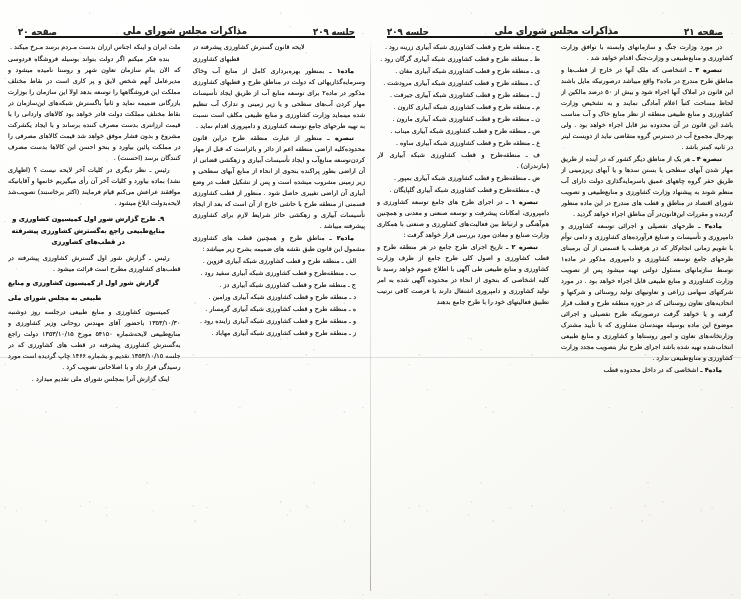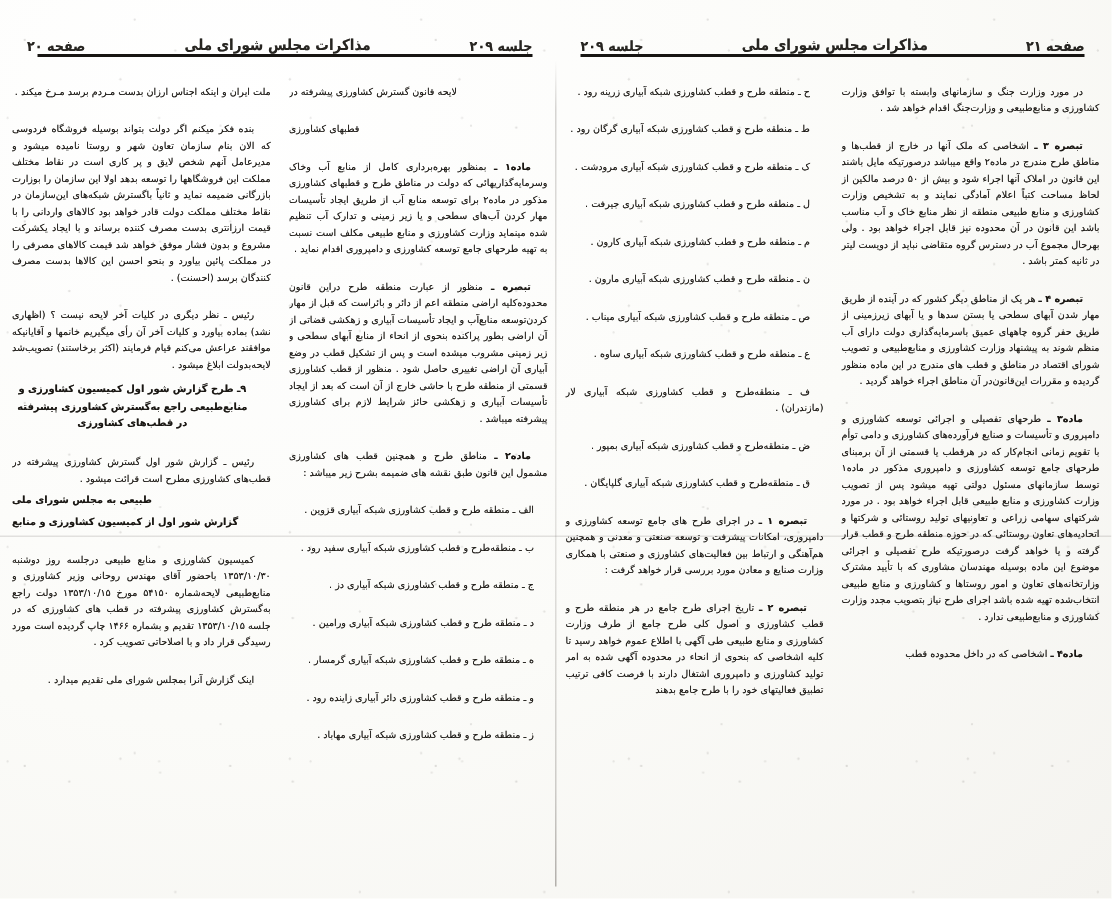--- a/index.html
+++ b/index.html
@@ -96,21 +96,21 @@
     flex:1 1 0;
     min-width:0;
     font-size:6.4px;
     line-height:1.72;
     color:#1a1713;
     text-align:justify;
     text-justify:inter-word;
     overflow:hidden;
     position:relative;
   }
-  .col p{margin:14px 0 1px 0;}
+  .col p{margin:0 0 1px 0;}
   .col p.ind{text-indent:11px;}
   .col p.ctr{text-align:left;text-indent:0;}
   .col .hd{
     font-weight:bold;
     text-align:center;
     margin:5px 12px 4px 0;
     font-size:6.6px;
     line-height:1.75;
     letter-spacing:-.1px;
   }
@@ -148,20 +148,21 @@
         <p class="ind"><span class="lbl">تبصره ۳ ـ</span> <span>اشخاصی که ملک آنها در خارج از قطب‌ها و مناطق طرح مندرج در ماده۲ واقع میباشد درصورتیکه مایل باشند این قانون در املاک آنها اجراء شود و بیش از ۵۰ درصد مالکین از لحاظ مساحت کتباً اعلام آمادگی نمایند و به تشخیص وزارت کشاورزی و منابع طبیعی منطقه از نظر منابع خاک و آب مناسب باشد این قانون در آن محدوده نیز قابل اجراء خواهد بود . ولی بهرحال مجموع آب در دسترس گروه متقاضی نباید از دویست لیتر در ثانیه کمتر باشد .</span></p>
         <p class="ind"><span class="lbl">تبصره ۴ ـ</span> <span>هر یک از مناطق دیگر کشور که در آینده از طریق مهار شدن آبهای سطحی یا بستن سدها و یا آبهای زیرزمینی از طریق حفر گروه چاههای عمیق باسرمایه‌گذاری دولت دارای آب منظم شوند به پیشنهاد وزارت کشاورزی و منابع‌طبیعی و تصویب شورای اقتصاد در مناطق و قطب های مندرج در این ماده منظور گردیده و مقررات این‌قانون‌در آن مناطق اجراء خواهد گردید .</span></p>
         <p class="ind"><span class="lbl">ماده۳ ـ</span> <span>طرحهای تفصیلی و اجرائی توسعه کشاورزی و دامپروری و تأسیسات و صنایع فرآورده‌های کشاورزی و دامی توأم با تقویم زمانی انجام‌کار که در هرقطب یا قسمتی از آن برمبنای طرحهای جامع توسعه کشاورزی و دامپروری مذکور در ماده۱ توسط سازمانهای مسئول دولتی تهیه میشود پس از تصویب وزارت کشاورزی و منابع طبیعی قابل اجراء خواهد بود . در مورد شرکتهای سهامی زراعی و تعاونیهای تولید روستائی و شرکتها و اتحادیه‌های تعاون روستائی که در حوزه منطقه طرح و قطب قرار گرفته و یا خواهد گرفت درصورتیکه طرح تفصیلی و اجرائی موضوع این ماده بوسیله مهندسان مشاوری که با تأیید مشترک وزارتخانه‌های تعاون و امور روستاها و کشاورزی و منابع طبیعی انتخاب‌شده تهیه شده باشد اجرای طرح نیاز بتصویب مجدد وزارت کشاورزی و منابع‌طبیعی ندارد .</span></p>
         <p class="ind"><span class="lbl">ماده۴ ـ</span> <span>اشخاصی که در داخل محدوده قطب</span></p>
       </div>
 
       <div class="col">
         <div>
           <p class="listitem">ح ـ منطقه طرح و قطب کشاورزی شبکه آبیاری زرینه رود .</p>
           <p class="listitem">ط ـ منطقه طرح و قطب کشاورزی شبکه آبیاری گرگان رود .</p>
+          <p class="listitem">ی ـ منطقه طرح و قطب کشاورزی شبکه آبیاری مغان .</p>
           <p class="listitem">ک ـ منطقه طرح و قطب کشاورزی شبکه آبیاری مرودشت .</p>
           <p class="listitem">ل ـ منطقه طرح و قطب کشاورزی شبکه آبیاری جیرفت .</p>
           <p class="listitem">م ـ منطقه طرح و قطب کشاورزی شبکه آبیاری کارون .</p>
           <p class="listitem">ن ـ منطقه طرح و قطب کشاورزی شبکه آبیاری مارون .</p>
           <p class="listitem">ص ـ منطقه طرح و قطب کشاورزی شبکه آبیاری میناب .</p>
           <p class="listitem">ع ـ منطقه طرح و قطب کشاورزی شبکه آبیاری ساوه .</p>
           <p class="listitem">ف ـ منطقه‌طرح و قطب کشاورزی شبکه آبیاری لار (مازندران) .</p>
           <p class="listitem">ض ـ منطقه‌طرح و قطب کشاورزی شبکه آبیاری بمپور .</p>
           <p class="listitem">ق ـ منطقه‌طرح و قطب کشاورزی شبکه آبیاری گلپایگان .</p>
         </div>
@@ -187,33 +188,33 @@
         <p class="ctr">قطبهای کشاورزی</p>
         <p class="ind"><span class="lbl">ماده۱ ـ</span> <span>بمنظور بهره‌برداری کامل از منابع آب وخاک وسرمایه‌گذاریهائی که دولت در مناطق طرح و قطبهای کشاورزی مذکور در ماده۲ برای توسعه منابع آب از طریق ایجاد تأسیسات مهار کردن آب‌های سطحی و یا زیر زمینی و تدارک آب تنظیم شده مینماید وزارت کشاورزی و منابع طبیعی مکلف است نسبت به تهیه طرحهای جامع توسعه کشاورزی و دامپروری اقدام نماید .</span></p>
         <p class="ind"><span class="lbl">تبصره ـ</span> <span>منظور از عبارت منطقه طرح دراین قانون محدوده‌کلیه اراضی منطقه اعم از دائر و بائراست که قبل از مهار کردن‌توسعه منابع‌آب و ایجاد تأسیسات آبیاری و زهکشی قضاتی از آن اراضی بطور پراکنده بنحوی از انحاء از منابع آبهای سطحی و زیر زمینی مشروب میشده است و پس از تشکیل قطب در وضع آبیاری آن اراضی تغییری حاصل شود . منظور از قطب کشاورزی قسمتی از منطقه طرح با حاشی خارج از آن است که بعد از ایجاد تأسیسات آبیاری و زهکشی حائز شرایط لازم برای کشاورزی پیشرفته میباشد .</span></p>
         <p class="ind"><span class="lbl">ماده۲ ـ</span> <span>مناطق طرح و همچنین قطب های کشاورزی مشمول این قانون طبق نقشه های ضمیمه بشرح زیر میباشد :</span></p>
         <div>
           <p class="listitem">الف ـ منطقه طرح و قطب کشاورزی شبکه آبیاری قزوین .</p>
           <p class="listitem">ب ـ منطقه‌طرح و قطب کشاورزی شبکه آبیاری سفید رود .</p>
           <p class="listitem">ج ـ منطقه طرح و قطب کشاورزی شبکه آبیاری دز .</p>
           <p class="listitem">د ـ منطقه طرح و قطب کشاورزی شبکه آبیاری ورامین .</p>
           <p class="listitem">ه ـ منطقه طرح و قطب کشاورزی شبکه آبیاری گرمسار .</p>
-          <p class="listitem">و ـ منطقه طرح و قطب کشاورزی دائر آبیاری زاینده رود .</p>
+          <p class="listitem">و ـ منطقه طرح و قطب کشاورزی شبکه آبیاری زاینده رود .</p>
           <p class="listitem">ز ـ منطقه طرح و قطب کشاورزی شبکه آبیاری مهاباد .</p>
         </div>
       </div>
 
       <div class="col">
         <p>ملت ایران و اینکه اجناس ارزان بدست مـردم برسد مـرخ میکند .</p>
         <p class="ind">بنده فکر میکنم اگر دولت بتواند بوسیله فروشگاه فردوسی که الان بنام سازمان تعاون شهر و روستا نامیده میشود و مدیرعامل آنهم شخص لایق و پر کاری است در نقاط مختلف مملکت این فروشگاهها را توسعه بدهد اولا این سازمان را بوزارت بازرگانی ضمیمه نماید و ثانیاً باگسترش شبکه‌های این‌سازمان در نقاط مختلف مملکت دولت قادر خواهد بود کالاهای واردانی را با قیمت ارزانتری بدست مصرف کننده برساند و با ایجاد یکشرکت مشروع و بدون فشار موفق خواهد شد قیمت کالاهای مصرفی را در مملکت پائین بیاورد و بنحو احسن این کالاها بدست مصرف کنندگان برسد (احسنت) .</p>
         <p class="ind">رئیس ـ نظر دیگری در کلیات آخر لایحه نیست ؟ (اظهاری نشد) بماده بیاورد و کلیات آخر آن رأی میگیریم خانمها و آقایانیکه موافقند عراعش می‌کنم قیام فرمایند (اکثر برخاستند) تصویب‌شد لایحه‌بدولت ابلاغ میشود .</p>
         <p class="hd">۹ـ طرح گزارش شور اول کمیسیون کشاورزی و منابع‌طبیعی راجع به‌گسترش کشاورزی پیشرفته در قطب‌های کشاورزی</p>
         <p class="ind">رئیس ـ گزارش شور اول گسترش کشاورزی پیشرفته در قطب‌های کشاورزی مطرح است قرائت میشود .</p>
+        <p class="ctr secttl">گزارش شور اول از کمیسیون کشاورزی و منابع</p>
         <p class="ctr secttl">طبیعی به مجلس شورای ملی</p>
-        <p class="ctr secttl">گزارش شور اول از کمیسیون کشاورزی و منابع</p>
         <p class="ind">کمیسیون کشاورزی و منابع طبیعی درجلسه روز دوشنبه ۱۳۵۳/۱۰/۳۰ باحضور آقای مهندس روحانی وزیر کشاورزی و منابع‌طبیعی لایحه‌شماره ۵۴۱۵۰ مورخ ۱۳۵۳/۱۰/۱۵ دولت راجع به‌گسترش کشاورزی پیشرفته در قطب های کشاورزی که در جلسه ۱۳۵۳/۱۰/۱۵ تقدیم و بشماره ۱۴۶۶ چاپ گردیده است مورد رسیدگی قرار داد و با اصلاحاتی تصویب کرد .</p>
         <p class="ind">اینک گزارش آنرا بمجلس شورای ملی تقدیم میدارد .</p>
       </div>
 
     </div>
   </div>
 
 </div>
 
 <div id="gutter"></div>

